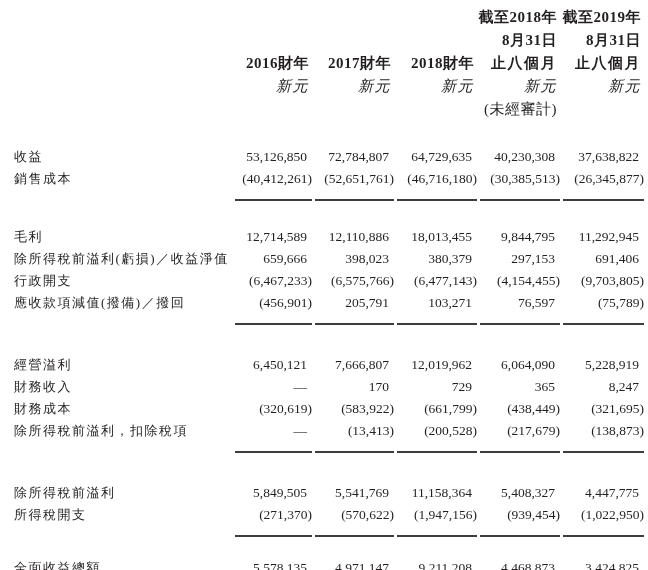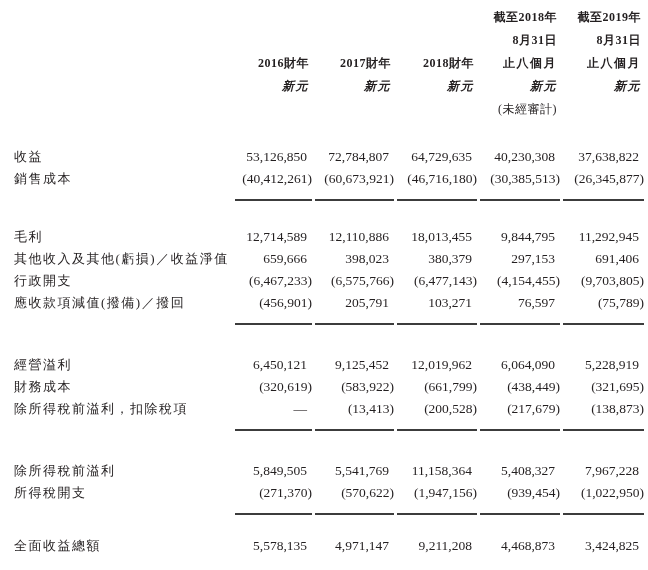--- a/index.html
+++ b/index.html
@@ -13,24 +13,24 @@
   td{padding:0;vertical-align:top;}
   col.c-label{width:218px;}
   col.c-v1{width:80px;}
   col.c-v2{width:82px;}
   col.c-v3{width:83px;}
   col.c-v4{width:83px;}
   col.c-v5{width:84px;}
 
   
   tr.hrow td{height:115px;}
-  .hl{height:23px;line-height:23px;font-size:12px;text-align:right;white-space:nowrap;padding-right:3px;}
+  .hl{height:23px;line-height:23px;font-size:15px;text-align:right;white-space:nowrap;padding-right:3px;}
   .hsp{height:46px;}
   .b{font-weight:bold;}
-  .ital{font-style:italic;font-weight:bold;}
+  .ital{font-style:italic;}
   .zh{letter-spacing:1.5px;}
   .zh2{letter-spacing:0.5px;}
 
   
   tr.dr td{height:22px;}
   tr.dr.u td{height:24px;}
   tr.dr.dbl td{height:30px;}
   .cw{padding-top:2px;line-height:16px;font-size:13px;white-space:nowrap;}
   td.num .cw{text-align:right;margin-left:3px;font-size:13.5px;}
   tr.dr.bold td.lbl .cw{font-weight:normal;}
@@ -116,21 +116,21 @@
           </td>
       </tr>
       <tr class="dr u">
         <td class="lbl">
             <div class="cw zh">銷售成本</div>
           </td>
         <td class="num">
             <div class="cw"><span class="val neg">(40,412,261)</span></div>
           </td>
         <td class="num">
-            <div class="cw"><span class="val neg">(60,673,921)</span></div>
+            <div class="cw"><span class="val neg">(52,651,761)</span></div>
           </td>
         <td class="num">
             <div class="cw"><span class="val neg">(46,716,180)</span></div>
           </td>
         <td class="num">
             <div class="cw"><span class="val neg">(30,385,513)</span></div>
           </td>
         <td class="num">
             <div class="cw"><span class="val neg">(26,345,877)</span></div>
           </td>
@@ -155,21 +155,21 @@
           </td>
         <td class="num">
             <div class="cw"><span class="val">9,844,795</span></div>
           </td>
         <td class="num">
             <div class="cw"><span class="val">11,292,945</span></div>
           </td>
       </tr>
       <tr class="dr">
         <td class="lbl">
-            <div class="cw zh">其他收入及其他(虧損)／收益淨值</div>
+            <div class="cw zh">除所得稅前溢利(虧損)／收益淨值</div>
           </td>
         <td class="num">
             <div class="cw"><span class="val">659,666</span></div>
           </td>
         <td class="num">
             <div class="cw"><span class="val">398,023</span></div>
           </td>
         <td class="num">
             <div class="cw"><span class="val">380,379</span></div>
           </td>
@@ -226,34 +226,54 @@
         </tr>
 
       <tr class="dr bold">
         <td class="lbl">
             <div class="cw zh">經營溢利</div>
           </td>
         <td class="num">
             <div class="cw"><span class="val">6,450,121</span></div>
           </td>
         <td class="num">
-            <div class="cw"><span class="val">9,125,452</span></div>
+            <div class="cw"><span class="val">7,666,807</span></div>
           </td>
         <td class="num">
             <div class="cw"><span class="val">12,019,962</span></div>
           </td>
         <td class="num">
             <div class="cw"><span class="val">6,064,090</span></div>
           </td>
         <td class="num">
             <div class="cw"><span class="val">5,228,919</span></div>
           </td>
       </tr>
       <tr class="dr">
         <td class="lbl">
+            <div class="cw zh">財務收入</div>
+          </td>
+        <td class="num">
+            <div class="cw"><span class="val">—</span></div>
+          </td>
+        <td class="num">
+            <div class="cw"><span class="val">170</span></div>
+          </td>
+        <td class="num">
+            <div class="cw"><span class="val">729</span></div>
+          </td>
+        <td class="num">
+            <div class="cw"><span class="val">365</span></div>
+          </td>
+        <td class="num">
+            <div class="cw"><span class="val">8,247</span></div>
+          </td>
+      </tr>
+      <tr class="dr">
+        <td class="lbl">
             <div class="cw zh">財務成本</div>
           </td>
         <td class="num">
             <div class="cw"><span class="val neg">(320,619)</span></div>
           </td>
         <td class="num">
             <div class="cw"><span class="val neg">(583,922)</span></div>
           </td>
         <td class="num">
             <div class="cw"><span class="val neg">(661,799)</span></div>
@@ -300,21 +320,21 @@
         <td class="num">
             <div class="cw"><span class="val">5,541,769</span></div>
           </td>
         <td class="num">
             <div class="cw"><span class="val">11,158,364</span></div>
           </td>
         <td class="num">
             <div class="cw"><span class="val">5,408,327</span></div>
           </td>
         <td class="num">
-            <div class="cw"><span class="val">7,967,228</span></div>
+            <div class="cw"><span class="val">4,447,775</span></div>
           </td>
       </tr>
       <tr class="dr u">
         <td class="lbl">
             <div class="cw zh">所得稅開支</div>
           </td>
         <td class="num">
             <div class="cw"><span class="val neg">(271,370)</span></div>
           </td>
         <td class="num">

